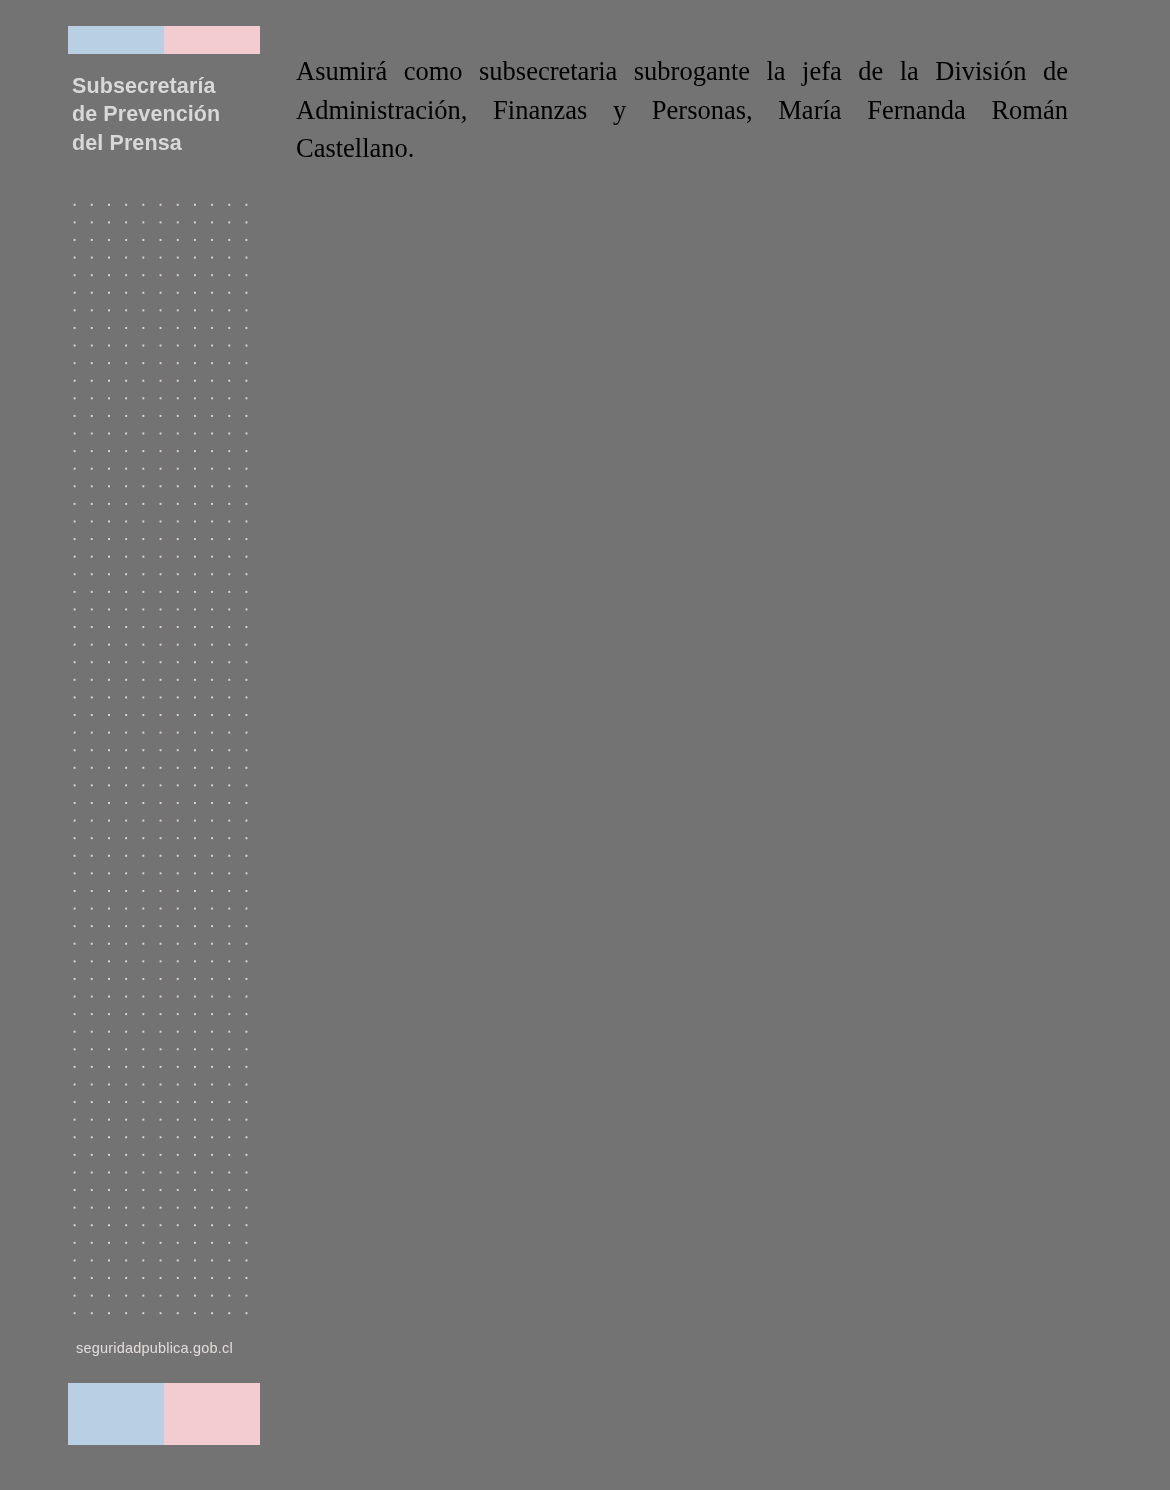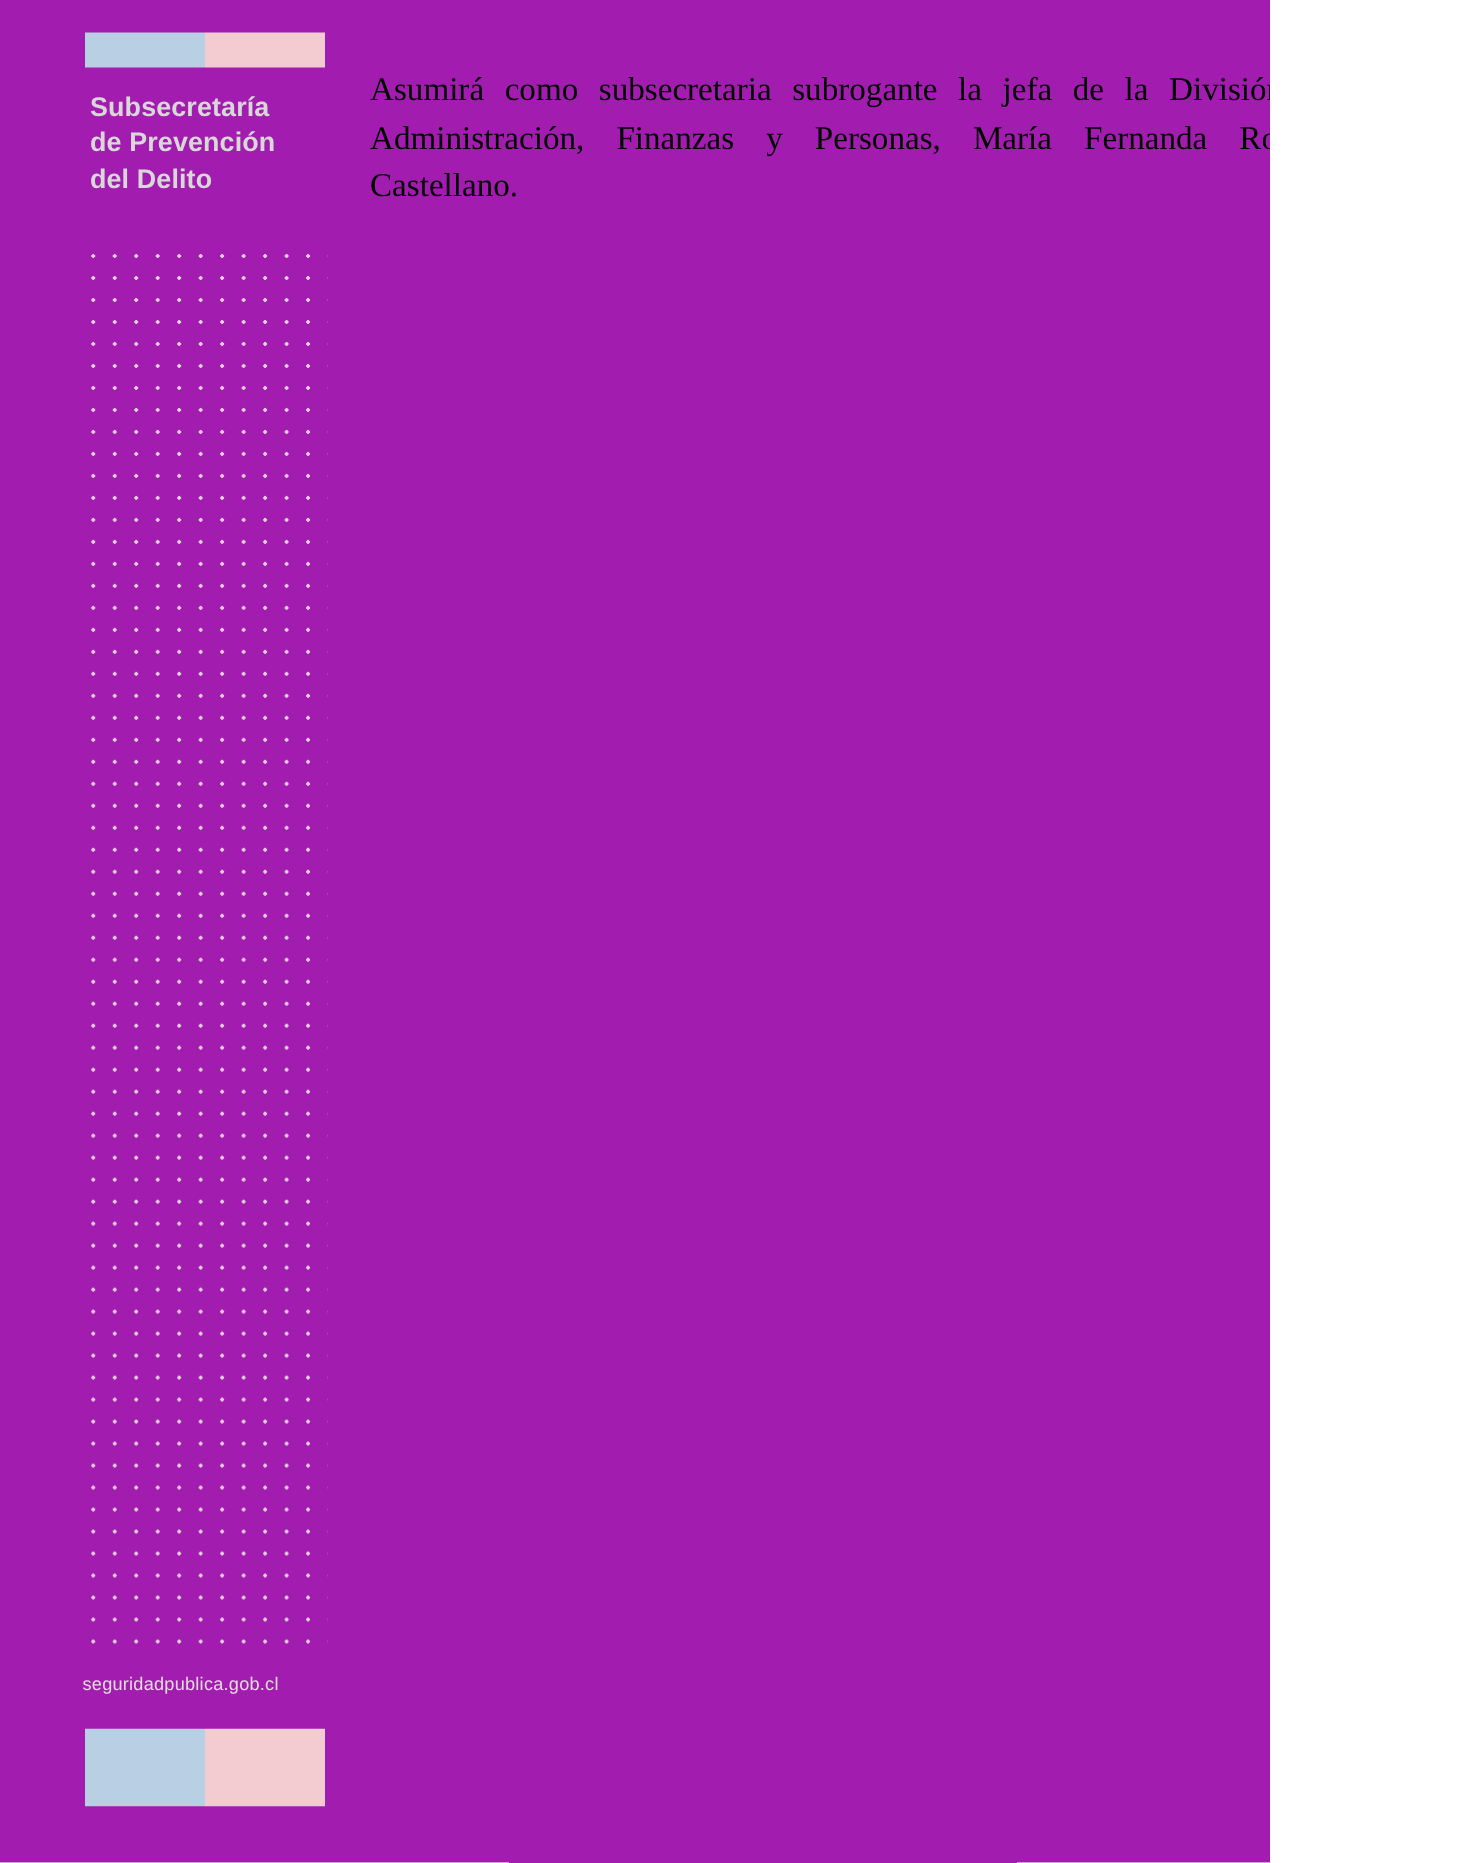--- a/index.html
+++ b/index.html
@@ -6,23 +6,23 @@
     margin: 0;
     padding: 0;
     background: #ffffff;
   }
   body {
     font-family: "Liberation Serif", serif;
     color: #000000;
   }
   .page {
     position: relative;
-    width: 1016px;
+    width: 1170px;
     height: 1490px;
-    background: #a21caf;
+    background: #737373;
     overflow: hidden;
   }
 
   
   .letterhead {
     position: absolute;
     left: 0;
     top: 0;
     width: 280px;
     height: 1490px;
@@ -67,21 +67,21 @@
     width: 196px;
     height: 1130px;
     background-image: radial-gradient(#e8d8dc 1.4px, transparent 1.5px);
     background-size: 17.2px 17.6px;
     background-position: 0 0;
     opacity: 0.95;
   }
 
   .lh-url {
     position: absolute;
-    left: 66px;
+    left: 76px;
     top: 1340px;
     width: 220px;
     font-family: "Liberation Sans", sans-serif;
     font-size: 14.5px;
     color: #e3dcdc;
     letter-spacing: 0.2px;
   }
 
   
   .content {
@@ -119,21 +119,21 @@
   <div class="letterhead">
 
     <div class="flag-top">
       <div class="flag-blue"></div>
       <div class="flag-red"></div>
     </div>
 
     <div class="lh-title">
       <div>Subsecretaría</div>
       <div>de Prevención</div>
-      <div>del Delito</div>
+      <div>del Prensa</div>
     </div>
 
     <div class="dots"></div>
 
     <div class="lh-url">seguridadpublica.gob.cl</div>
 
     <div class="flag-bottom">
       <div class="flag-blue"></div>
       <div class="flag-red"></div>
     </div>

